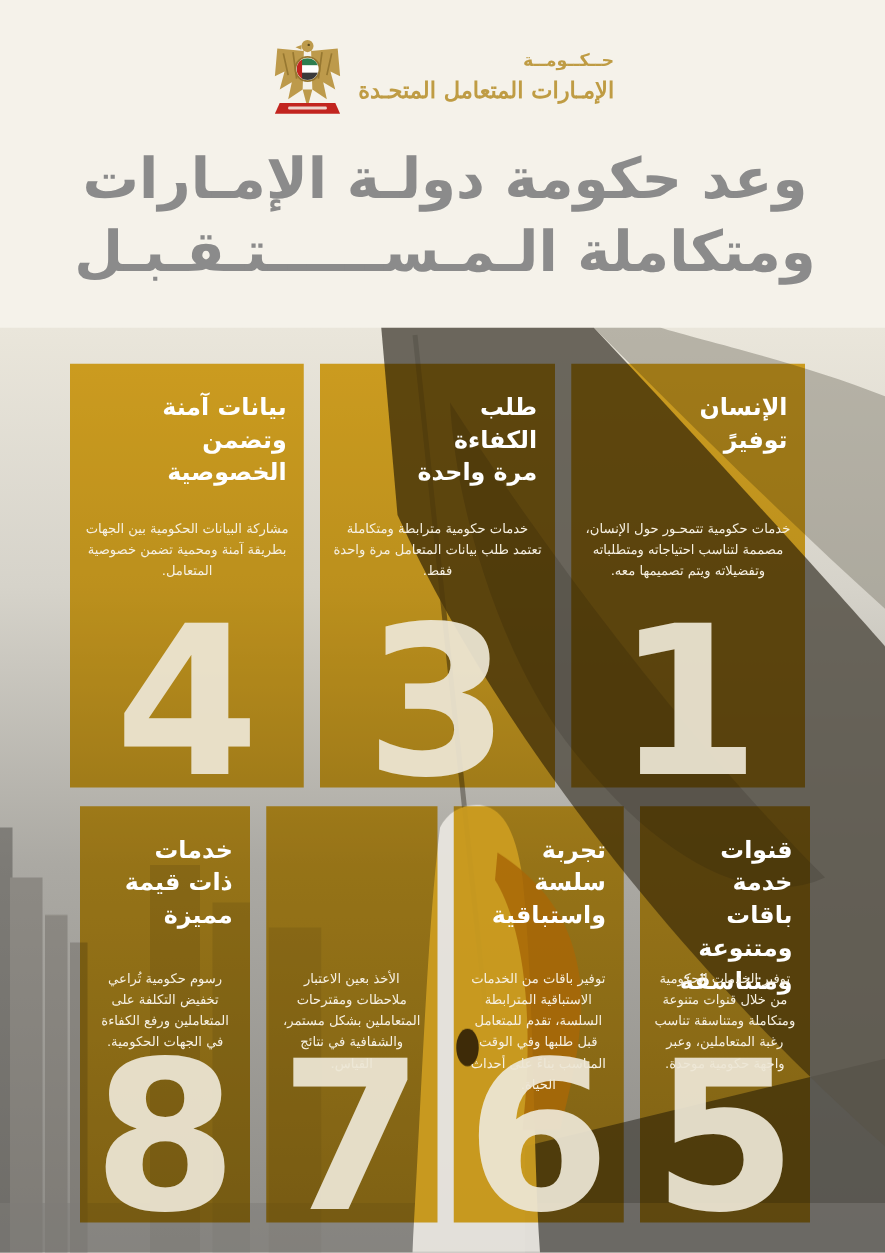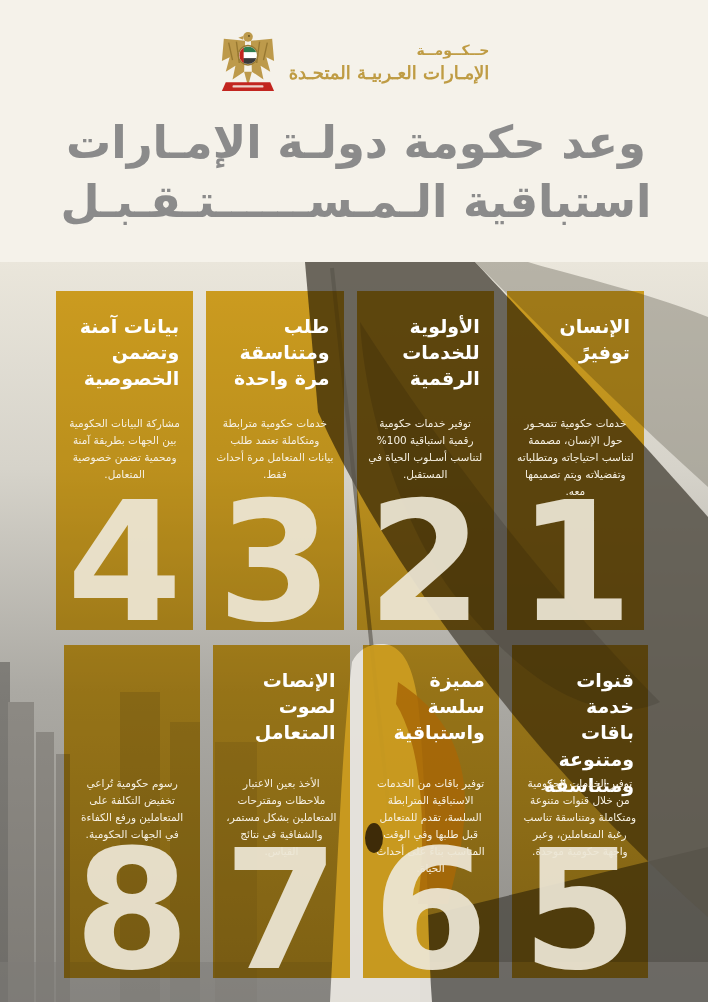--- a/index.html
+++ b/index.html
@@ -108,50 +108,42 @@
         <rect x="25" y="25" width="14" height="6" fill="#FFFFFF"></rect>
         <rect x="25" y="31" width="14" height="6" fill="#3A3A3A"></rect>
         <rect x="21" y="19" width="4.5" height="18" fill="#C2251F"></rect>
       </g>
 
       <path d="M7,56 L53,56 L57,65 L3,65 Z" fill="#C2251F"></path>
       <rect x="14" y="59" width="32" height="2.5" rx="1" fill="#F5F2EA" opacity="0.85"></rect>
     </svg>
     <div class="logo-text">
       <p class="logo-gov">حــكــومــة</p>
-      <p class="logo-name">الإمـارات العـربيـة المتحـدة</p>
+      <p class="logo-name">الإمـارات المتعامل المتحـدة</p>
     </div>
   </div>
   <h1 class="main-title"><span>وعد حكومة دولـة الإمـارات</span><br>
-    <span>استباقية الـمـســــــتـقـبـل</span>
+    <span>ومتكاملة الـمـســــــتـقـبـل</span>
   </h1>
 </header>
 
 <section class="row row-1">
   <div class="card">
     <div class="card-bg"></div>
     <h2 class="card-heading">الإنسان
 توفيرً</h2>
     <p class="card-body">خدمات حكومية تتمحـور حول الإنسان، مصممة لتناسب احتياجاته ومتطلباته وتفضيلاته ويتم تصميمها معه.</p>
     <div class="card-number">1</div>
   </div>
   <div class="card">
     <div class="card-bg"></div>
-    <h2 class="card-heading">الأولوية
-للخدمات
-الرقمية</h2>
-    <p class="card-body">توفير خدمات حكومية رقمية استباقية 100% لتناسب أسـلوب الحياة في المستقبل.</p>
-    <div class="card-number">2</div>
-  </div>
-  <div class="card">
-    <div class="card-bg"></div>
     <h2 class="card-heading">طلب
-ومتناسقة
+الكفاءة
 مرة واحدة</h2>
-    <p class="card-body">خدمات حكومية مترابطة ومتكاملة تعتمد طلب بيانات المتعامل مرة أحداث فقط.</p>
+    <p class="card-body">خدمات حكومية مترابطة ومتكاملة تعتمد طلب بيانات المتعامل مرة واحدة فقط.</p>
     <div class="card-number">3</div>
   </div>
   <div class="card">
     <div class="card-bg"></div>
     <h2 class="card-heading">بيانات آمنة
 وتضمن
 الخصوصية</h2>
     <p class="card-body">مشاركة البيانات الحكومية بين الجهات بطريقة آمنة ومحمية تضمن خصوصية المتعامل.</p>
     <div class="card-number">4</div>
   </div>
@@ -162,31 +154,31 @@
     <div class="card-bg"></div>
     <h2 class="card-heading">قنوات خدمة
 باقات
 ومتنوعة
 ومتناسقة</h2>
     <p class="card-body">توفير الخدمات الحكومية من خلال قنوات متنوعة ومتكاملة ومتناسقة تناسب رغبة المتعاملين، وعبر واجهة حكومية موحدة.</p>
     <div class="card-number">5</div>
   </div>
   <div class="card">
     <div class="card-bg"></div>
-    <h2 class="card-heading">مميزة سلسة
+    <h2 class="card-heading">تجربة سلسة
 واستباقية</h2>
     <p class="card-body">توفير باقات من الخدمات الاستباقية المترابطة السلسة، تقدم للمتعامل قبل طلبها وفي الوقت المناسب بناءً على أحداث الحياة.</p>
     <div class="card-number">6</div>
   </div>
   <div class="card">
     <div class="card-bg"></div>
-    <h2 class="card-heading">الإنصات
-لصوت
-المتعامل</h2>
     <p class="card-body">الأخذ بعين الاعتبار ملاحظات ومقترحات المتعاملين بشكل مستمر، والشفافية في نتائج القياس.</p>
     <div class="card-number">7</div>
   </div>
   <div class="card">
     <div class="card-bg"></div>
+    <h2 class="card-heading">خدمات
+ذات قيمة
+مميزة</h2>
     <p class="card-body">رسوم حكومية تُراعي تخفيض التكلفة على المتعاملين ورفع الكفاءة في الجهات الحكومية.</p>
     <div class="card-number">8</div>
   </div>
 </section>
 
 </body></html>

